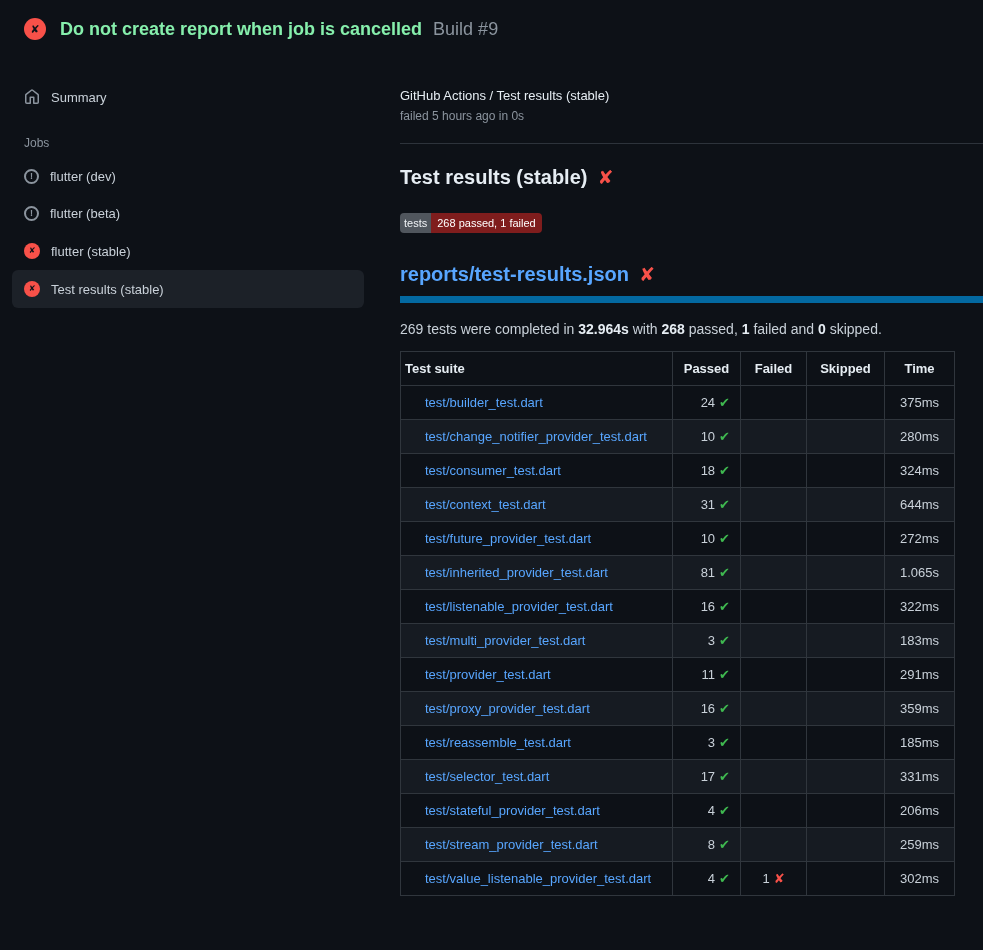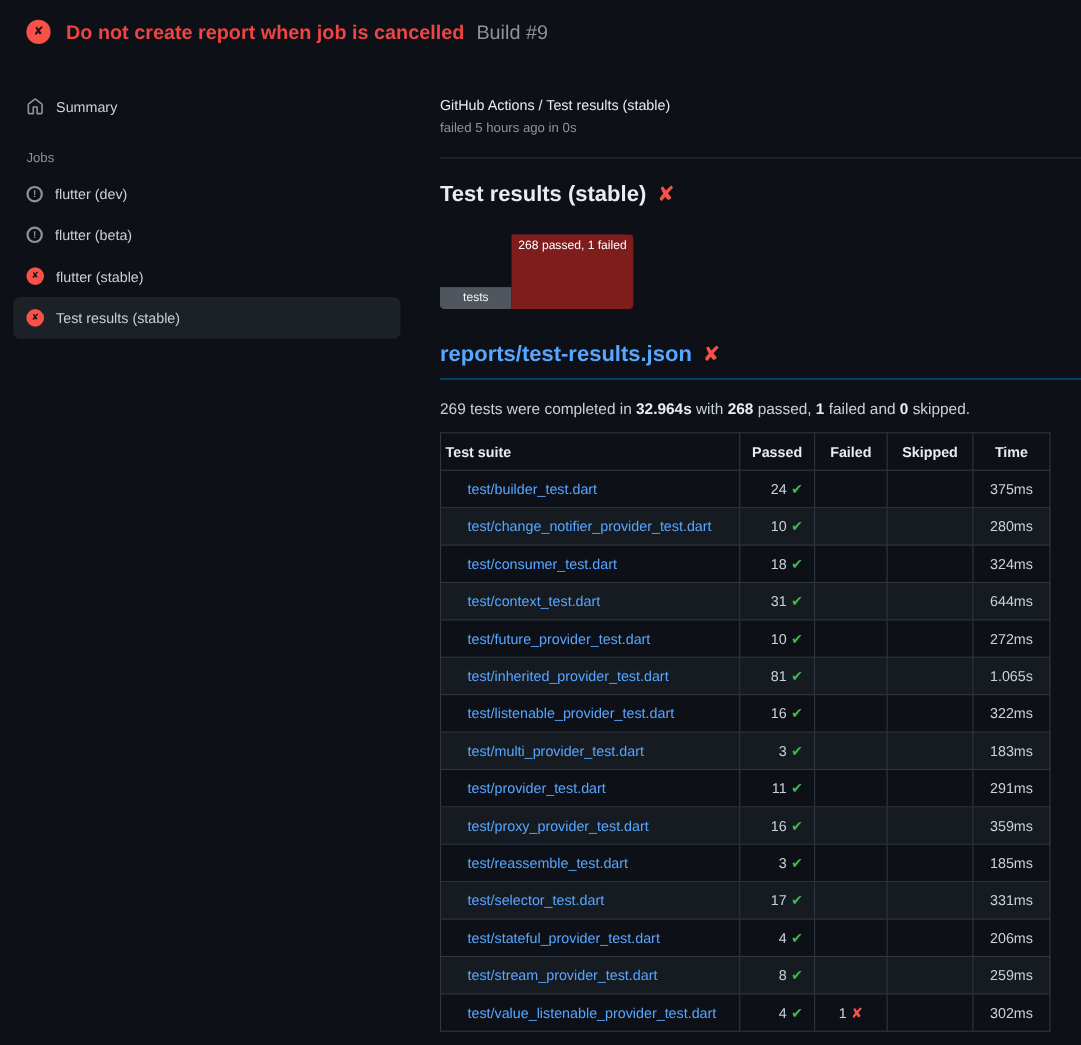--- a/index.html
+++ b/index.html
@@ -6,21 +6,21 @@
   html,body { background:#0d1117; }
   .app { width:983px; height:950px; background:#0d1117; color:#c9d1d9;
          font-family:"Liberation Sans","DejaVu Sans",sans-serif; overflow:hidden; position:relative; }
 
   
   .top-header { display:flex; align-items:center; padding:0 16px 0 24px; height:58px; }
   .status-circle { border-radius:50%; background:#f85149; color:#10141a; display:inline-flex;
         align-items:center; justify-content:center; font-weight:700; flex:none; line-height:1; }
   .status-circle.lg { width:22px; height:22px; font-size:11px; }
   .status-circle.sm { width:16px; height:16px; font-size:8px; }
-  .page-title { font-size:18px; font-weight:700; color:#ef4444; margin-left:14px; white-space:nowrap; }
+  .page-title { font-size:18px; font-weight:700; color:#86efac; margin-left:14px; white-space:nowrap; }
   .build-no { font-size:18px; color:#8b949e; margin-left:11px; font-weight:400; }
 
   
   .layout { display:flex; align-items:flex-start; }
 
   
   .sidebar { width:376px; flex:none; padding:20px 12px 0; }
   .side-item { display:flex; align-items:center; gap:11px; padding:11px 12px; border-radius:6px;
         font-size:13px; color:#c9d1d9; cursor:pointer; }
   .side-item.selected { background:#1c2128; }
@@ -33,23 +33,23 @@
 
   
   .main { flex:1; padding:30px 0 0 24px; }
   .breadcrumb { font-size:13px; font-weight:400; color:#e6edf3; }
   .run-status { font-size:12px; color:#8b949e; margin-top:6px; }
   .divider { border:none; border-top:1px solid #2d333b; margin-top:20px; }
   .section-heading { margin-top:22px; font-size:20px; font-weight:700; color:#e6edf3;
         display:flex; align-items:center; gap:10px; }
   .x-mark { color:#f85149; font-size:19px; font-weight:700; line-height:1; }
   .badge { display:inline-flex; margin-top:24px; font-size:11px; border-radius:4px; overflow:hidden; }
-  .badge-label { background:#50565d; color:#f0f3f6; padding:4px 21px;margin-top:48px; }
+  .badge-label { background:#50565d; color:#f0f3f6; padding:4px 4px; }
   .badge-value { background:#7f1d1d; color:#ffffff; padding:4px 6px; }
-  .report-heading { margin-top:30px; padding-bottom:10px; border-bottom:1px solid #0369a1;
+  .report-heading { margin-top:30px; padding-bottom:10px; border-bottom:7px solid #0369a1;
         display:flex; align-items:center; gap:10px; }
   .report-link { font-size:20px; font-weight:700; color:#58a6ff; text-decoration:none; }
   .summary-line { margin-top:18px; font-size:14px; color:#c9d1d9; }
   .summary-line strong { color:#e6edf3; }
 
   
   table.results { border-collapse:collapse; margin-top:14px; table-layout:fixed; font-size:13px; }
   .results th, .results td { border:1px solid #30363d; padding:7px 10px; height:34px; }
   .results th { font-weight:700; color:#e6edf3; text-align:center; font-size:13px; }
   .results th.suite-h { text-align:left; padding-left:4px; }

